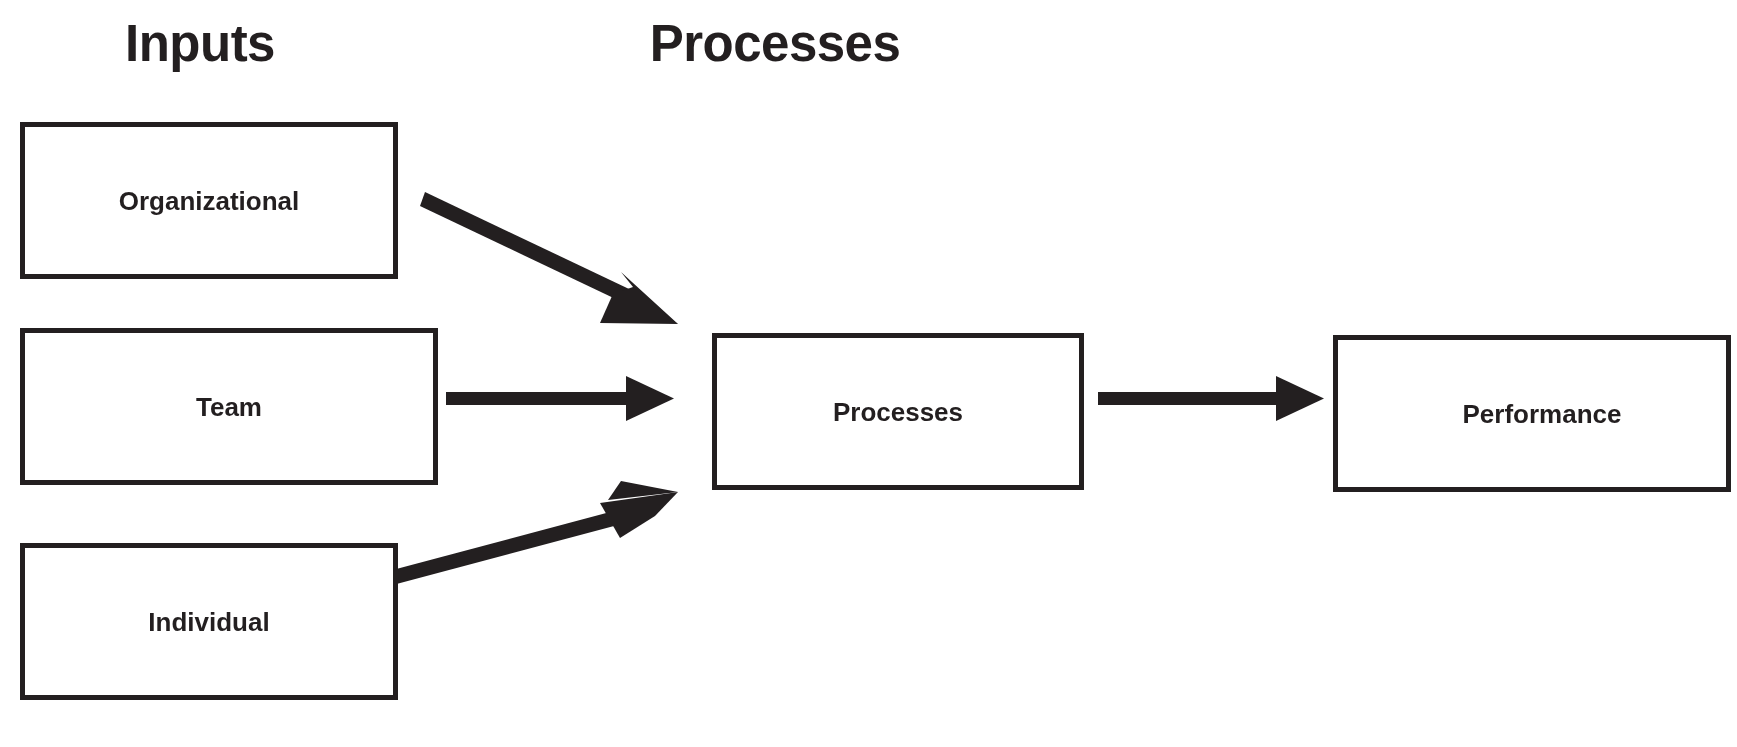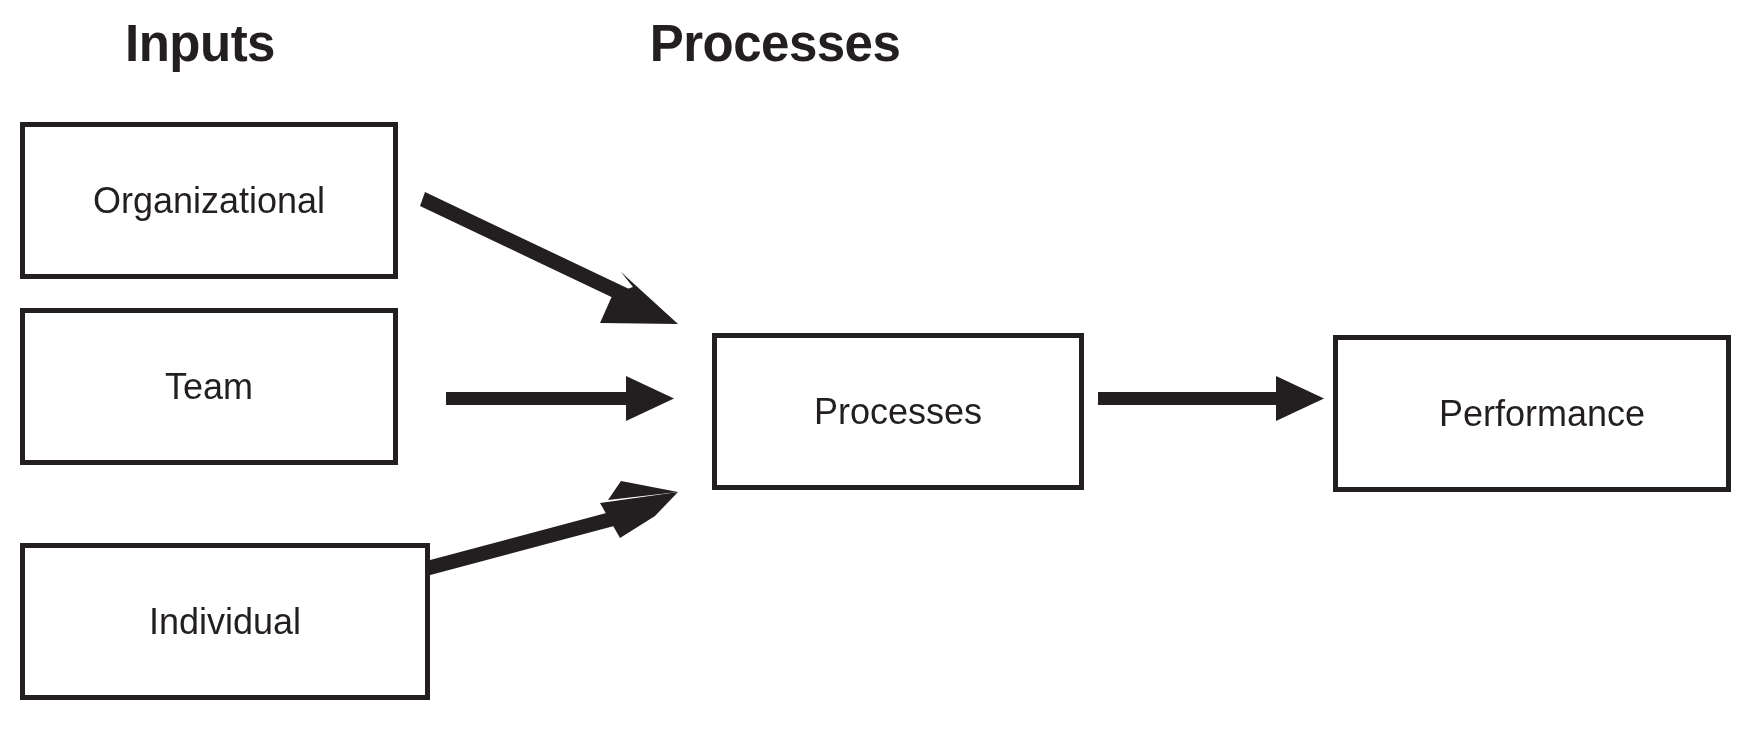--- a/index.html
+++ b/index.html
@@ -34,31 +34,31 @@
     position: absolute;
     box-sizing: border-box;
     background: #ffffff;
     border: 5px solid #231f20;
     display: flex;
     align-items: center;
     justify-content: center;
   }
   .node-label {
     font-family: "Liberation Sans", sans-serif;
-    font-weight: normal;
-    font-size: 36px;
+    font-weight: bold;
+    font-size: 26px;
     color: #231f20;
     line-height: 1;
     white-space: nowrap;
     text-align: center;
   }
 
   #box-organizational { left: 20px;   top: 122px; width: 378px; height: 157px; }
-  #box-team           { left: 20px;   top: 308px; width: 378px; height: 157px; }
-  #box-individual     { left: 20px;   top: 543px; width: 410px; height: 157px; }
+  #box-team           { left: 20px;   top: 328px; width: 418px; height: 157px; }
+  #box-individual     { left: 20px;   top: 543px; width: 378px; height: 157px; }
   #box-processes      { left: 712px;  top: 333px; width: 372px; height: 157px; }
   #box-performance    { left: 1333px; top: 335px; width: 398px; height: 157px; padding-left: 20px; }
 
   #arrow-layer {
     position: absolute;
     left: 0;
     top: 0;
     width: 1737px;
     height: 747px;
     pointer-events: none;

